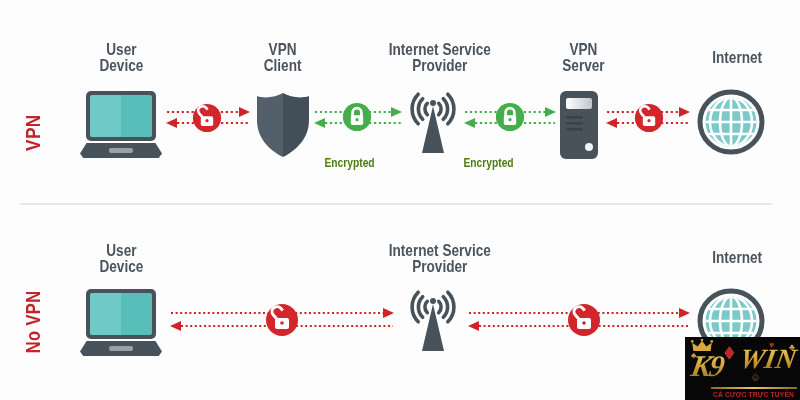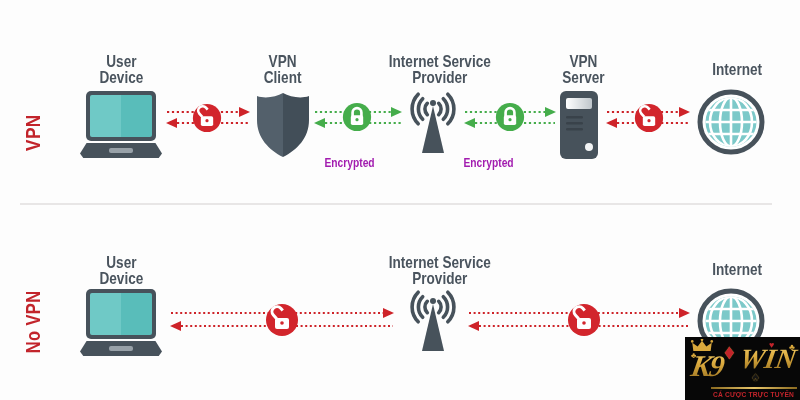--- a/index.html
+++ b/index.html
@@ -12,27 +12,26 @@
   .side-label{
     position:absolute; width:80px; height:22px; text-align:center;
     transform:rotate(-90deg); color:#c2242b;
     font:bold 21px/22px "Liberation Sans", sans-serif; letter-spacing:.5px;
   }
   .side-label .cond{display:inline-block; transform:scaleX(.82);}
   
   .node-label{
     position:absolute; color:#4a545e; text-align:center;
     font:bold 17px/16px "Liberation Sans", sans-serif;
-    margin-top:12px;
   }
   .node-label .cond{display:inline-block; transform:scaleX(.8); white-space:nowrap;}
   .node-label span{display:block;}
   
   .caption{
-    position:absolute; color:#a21caf; text-align:center; width:80px;
+    position:absolute; color:#4d7c0f; text-align:center; width:80px;
     font:bold 12.5px/14px "Liberation Sans", sans-serif;
   }
   .caption .cond{display:inline-block; transform:scaleX(.82);}
   
   .laptop{position:absolute; width:82px;}
   .laptop .screen{
     width:62px; height:42px; margin:0 auto; background:#47525b;
     border-radius:5px; padding:4px;
   }
   .laptop .glass{

